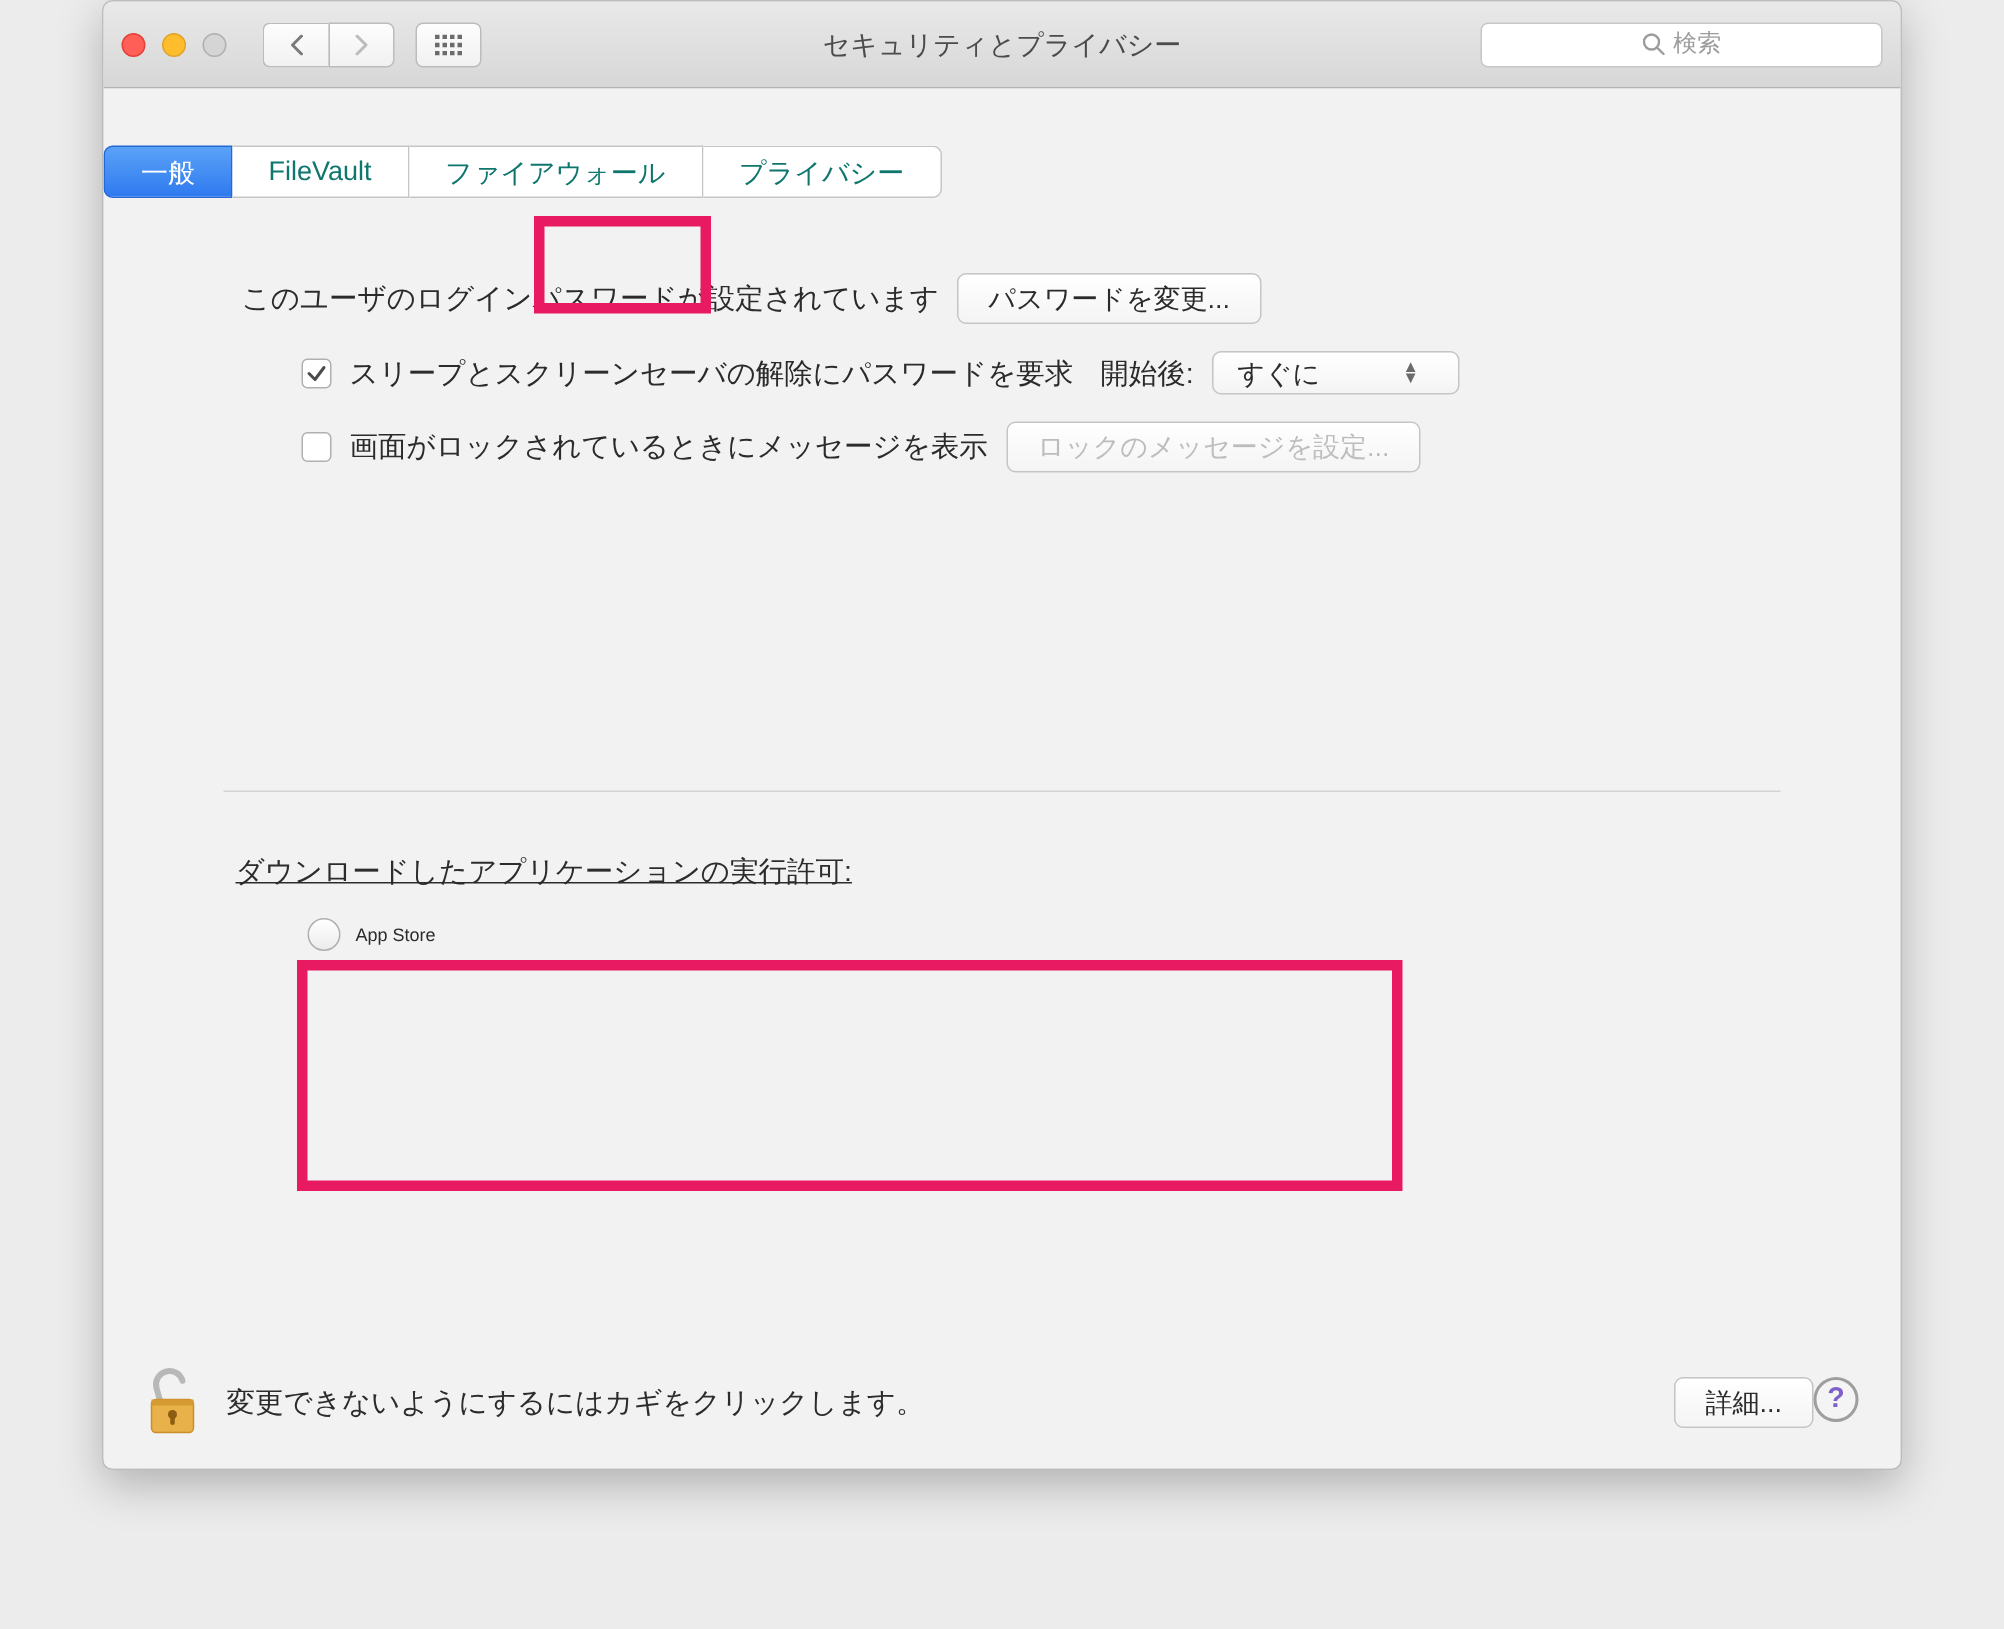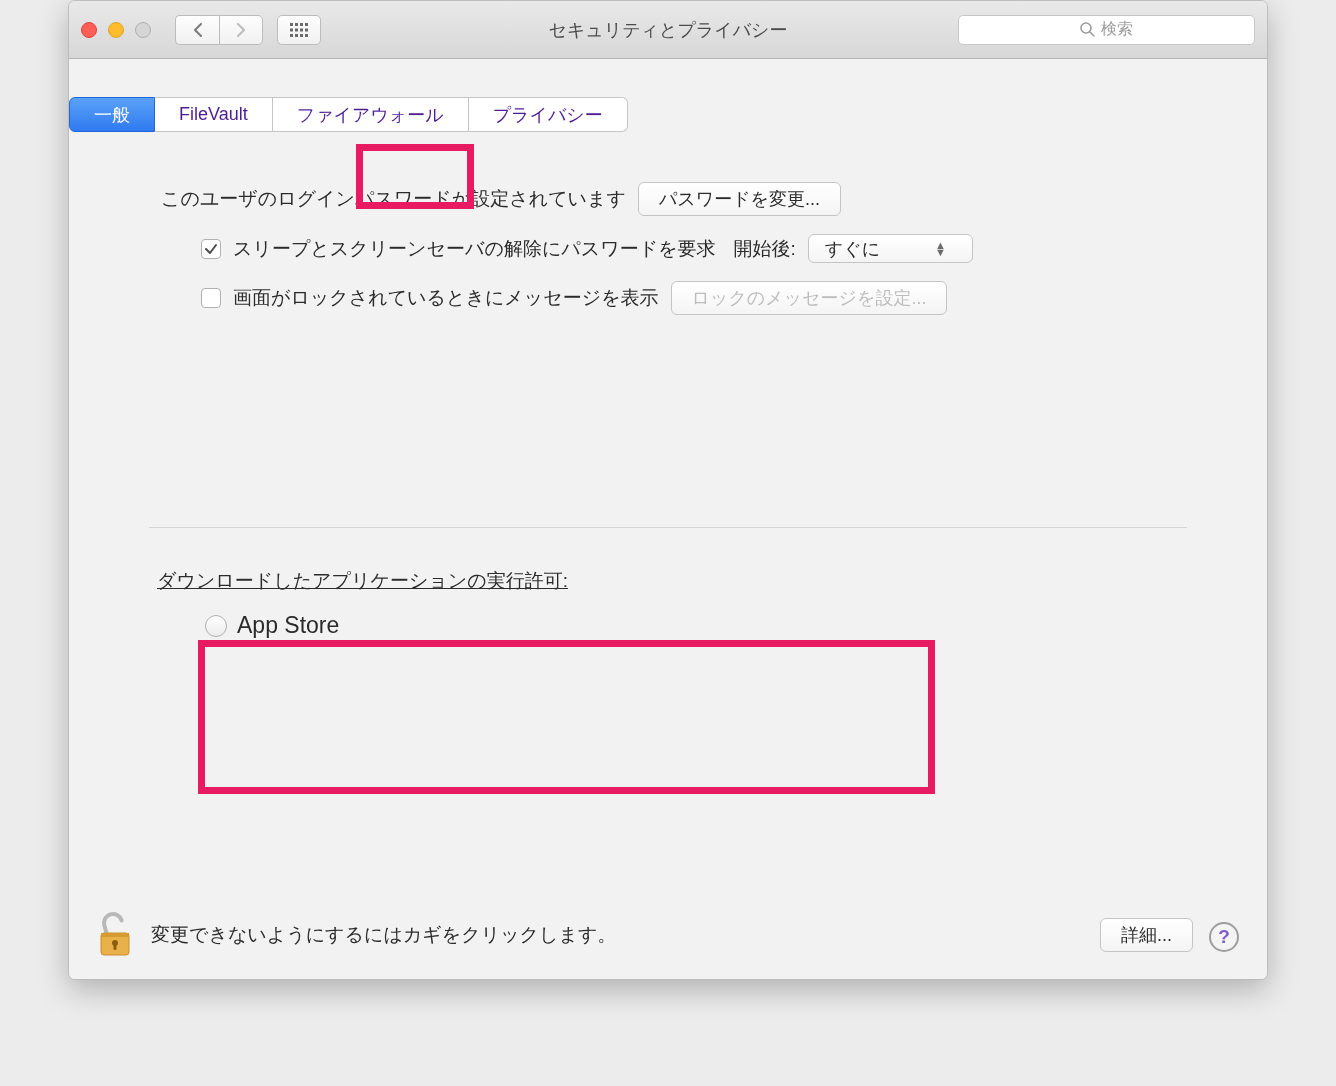--- a/index.html
+++ b/index.html
@@ -69,21 +69,21 @@
     left:0; right:0;
     text-align:center;
     font-size: 18px;
     color:#4b4b4b;
     pointer-events:none;
   }
   .search-wrap {
     margin-left:auto;
   }
   .search-field {
-    width: 297px; height: 30px;
+    width: 268px; height: 30px;
     border:1px solid #c7c7c7;
     border-radius:5px;
     background:#fff;
     display:flex; align-items:center; justify-content:center;
     color:#9c9c9c;
     gap:6px;
     font-size:16px;
   }
   
   .pane {
@@ -101,21 +101,21 @@
     border-radius:6px;
     overflow:visible;
     position:relative;
   }
   .tab {
     background:#fff;
     border:1px solid #c5c5c5;
     border-left:none;
     padding: 6px 24px;
     font-size:18px;
-    color:#4c1d95;
+    color:#0f766e;
     height:35px;
     display:flex;align-items:center;justify-content:center;
   }
   .tab.first { border-left:1px solid #c5c5c5; border-radius:6px 0 0 6px;}
   .tab.last  { border-radius:0 6px 6px 0;}
   .tab.active {
     background: linear-gradient(#5aa2f7,#2f7af0);
     color:#fff;
     border-color:#2468d7;
   }
@@ -184,21 +184,21 @@
     font-size:19px;
     color:#2c2c2c;
     margin-bottom:18px;
     padding-left: 8px;
     text-decoration: underline;
   }
   .radio-row {
     display:flex;
     align-items:center;
     gap:10px;
-    font-size:23px;
+    font-size:12px;
     color:#2b2b2b;
     padding-left: 56px;
     margin-bottom: 12px;
   }
   .radio {
     width:22px;height:22px;border-radius:50%;
     border:1px solid #b0b0b0;
     background: linear-gradient(#ffffff,#ececec);
     display:inline-flex;align-items:center;justify-content:center;
   }
@@ -223,21 +223,21 @@
     align-items:center;
     padding: 0 28px 8px 28px;
     gap:18px;
   }
   .lock-icon svg { width:36px; height:50px; }
   .footer-text {
     font-size:19px;color:#2c2c2c;
   }
   .footer-right {
     margin-left:auto;
-    display:flex;align-items:flex-end;gap:16px;
+    display:flex;align-items:flex-start;gap:0;
   }
   .help-circle {
     width:30px;height:30px;border-radius:50%;
     border:2px solid #9e9e9e;
     color:#7e60c8;
     display:flex;align-items:center;justify-content:center;
     font-size:19px;font-weight:600;
     background:#f4f4f4;
   }
 </style>

